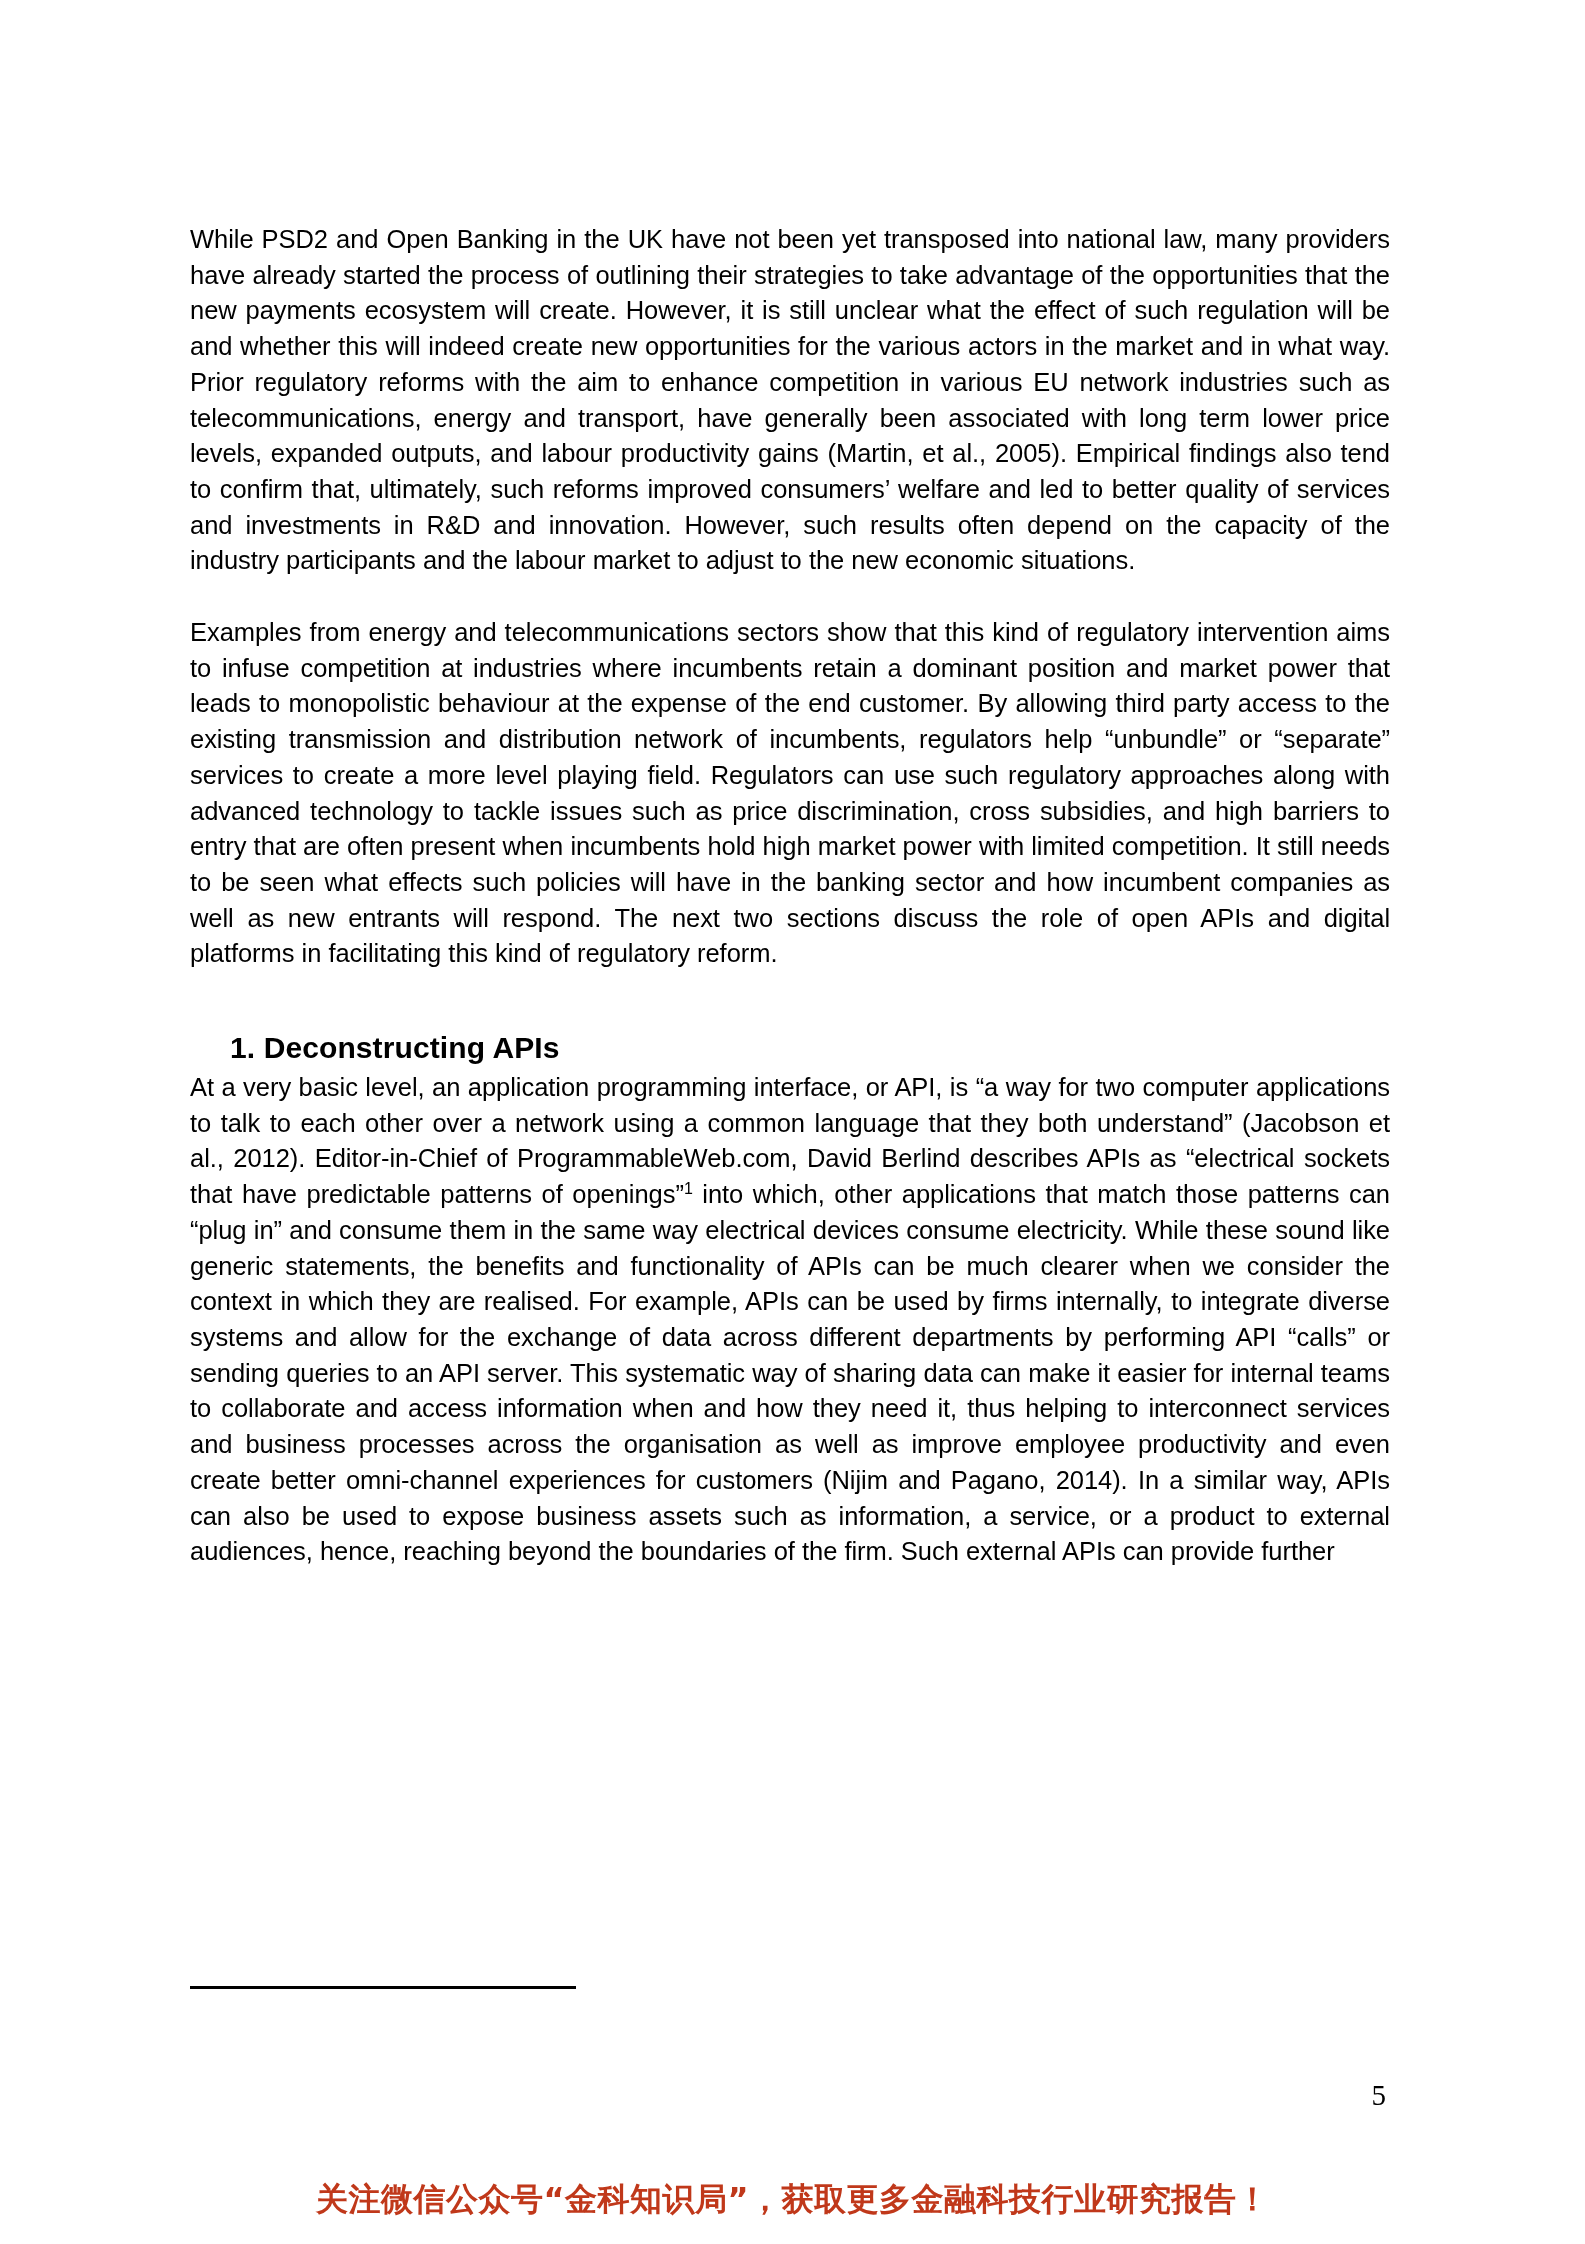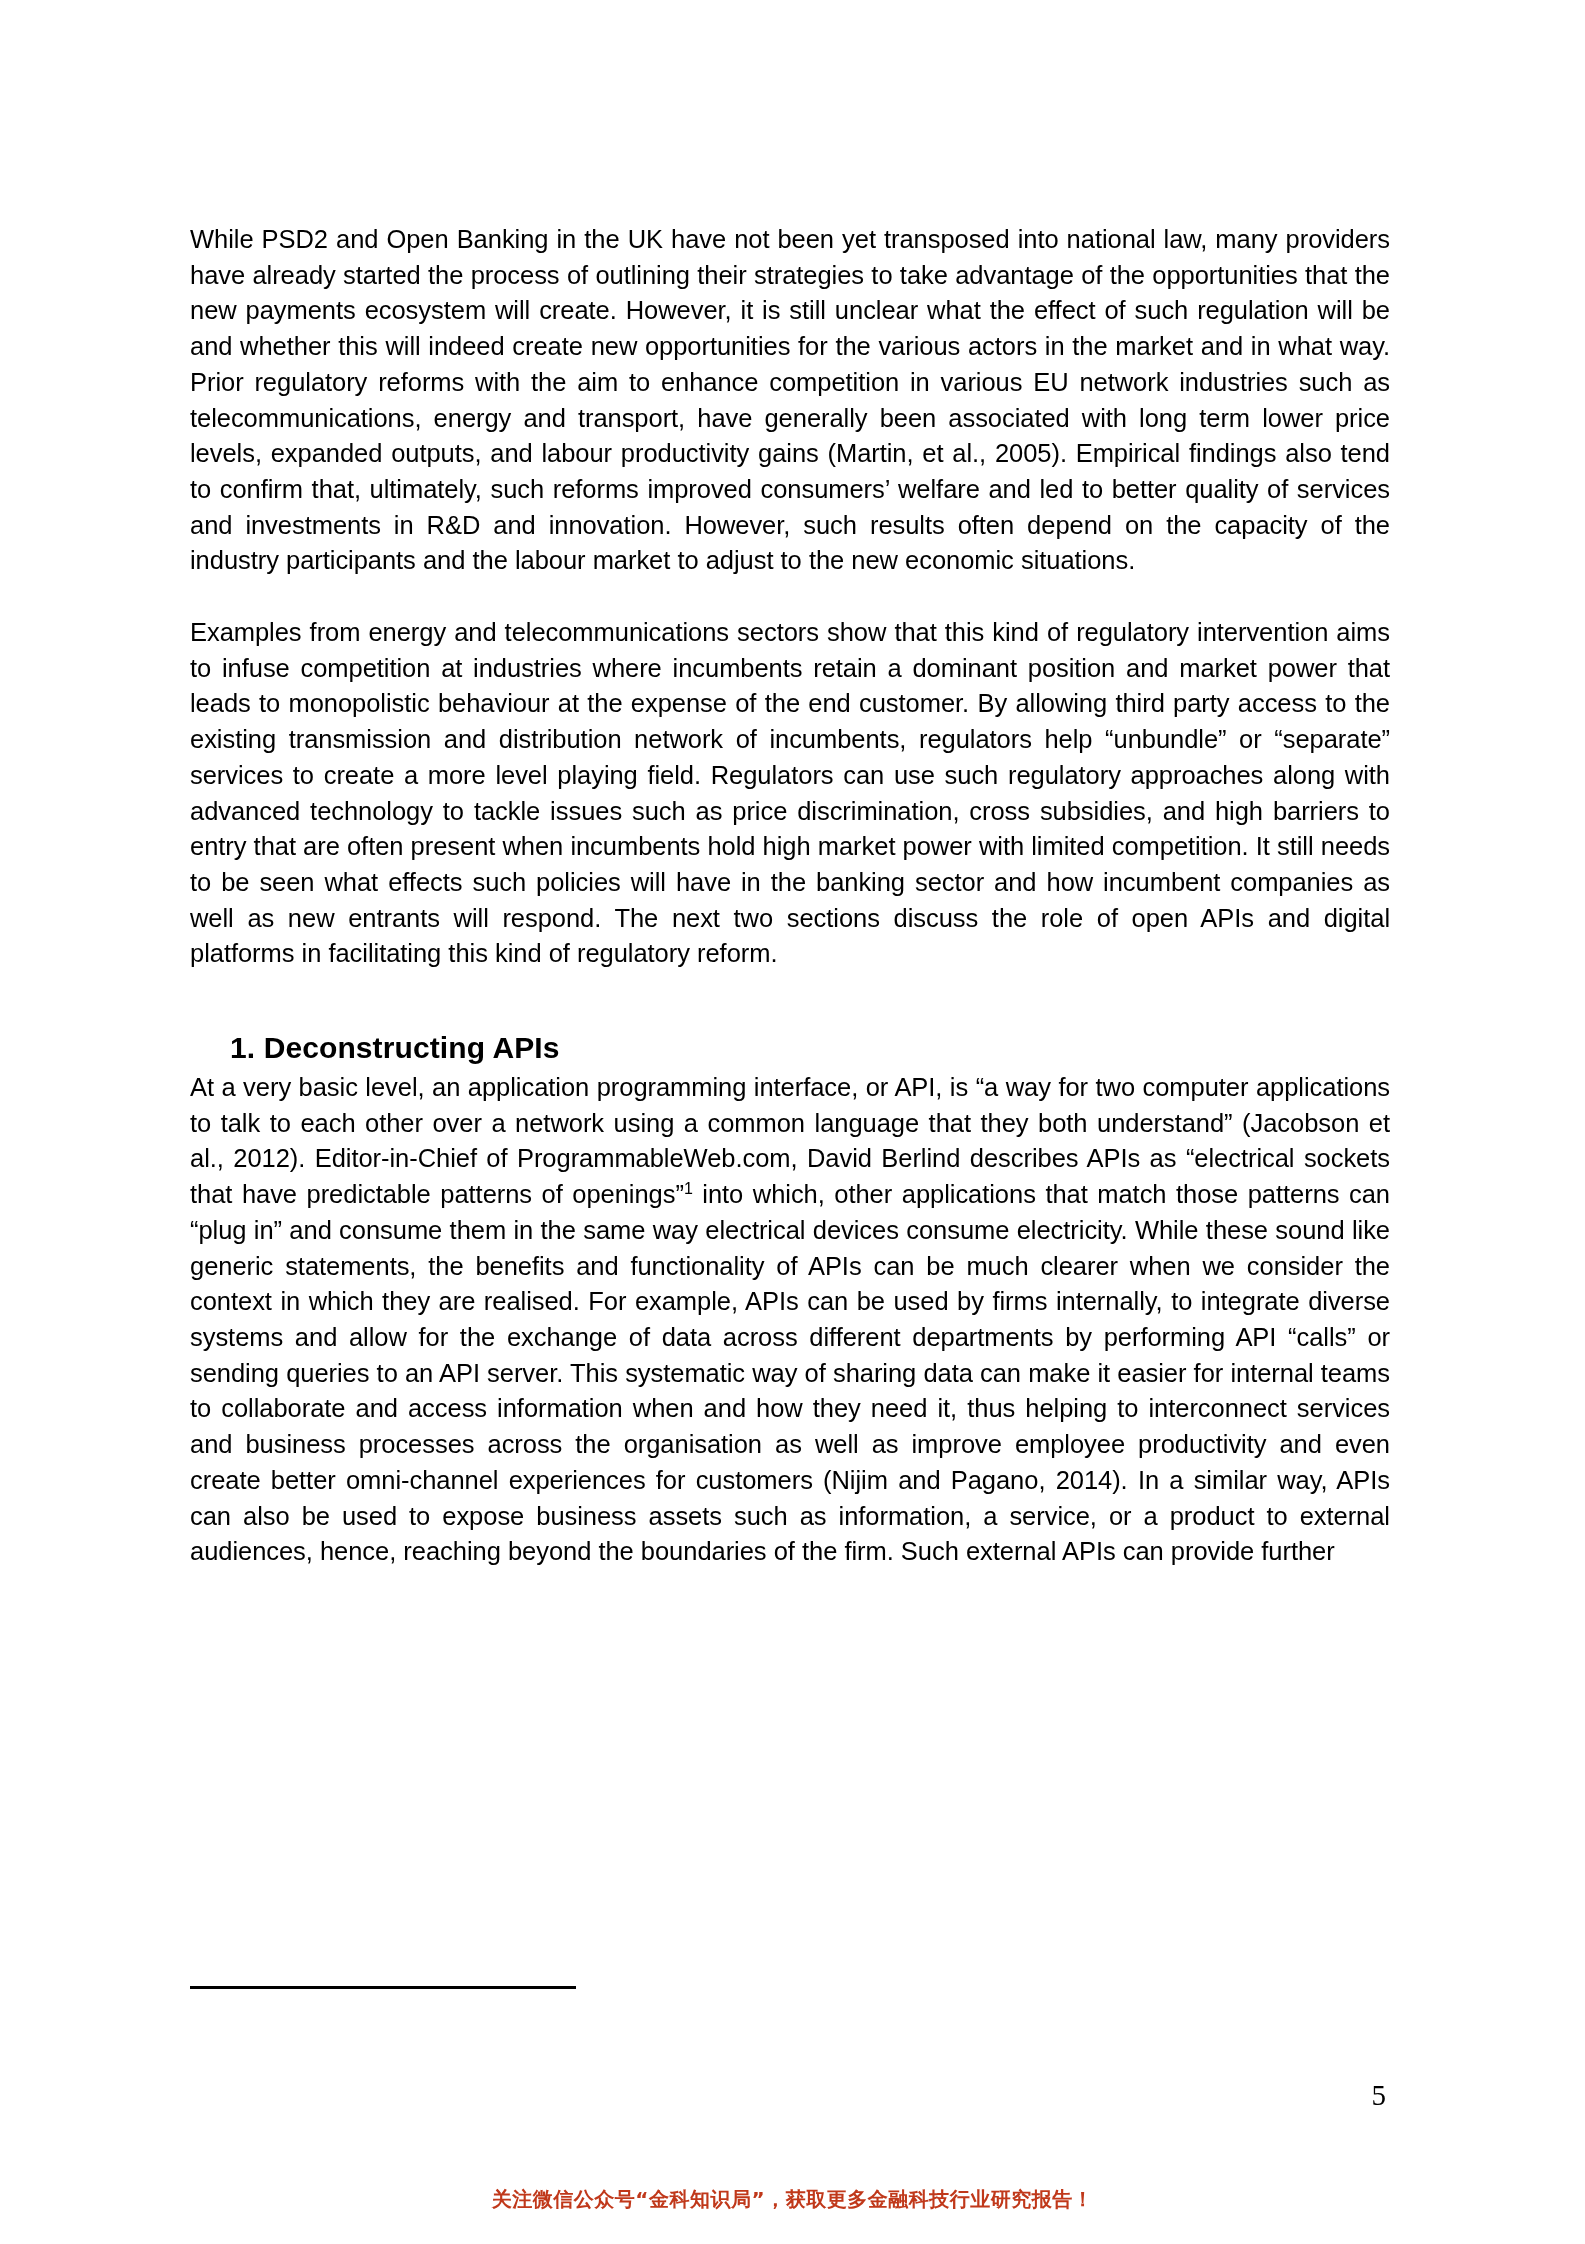--- a/index.html
+++ b/index.html
@@ -117,21 +117,21 @@
 
   
   .watermark {
     position: absolute;
     left: 0;
     top: 2182px;
     width: 1585px;
     text-align: center;
     color: #C0381A;
     font-family: "DejaVu Sans", sans-serif;
-    font-size: 20px;
+    font-size: 32px;
     font-weight: bold;
     line-height: 34px;
     letter-spacing: 0.5px;
   }
 </style>
 </head>
 <body>
 
 <div class="page">
 

